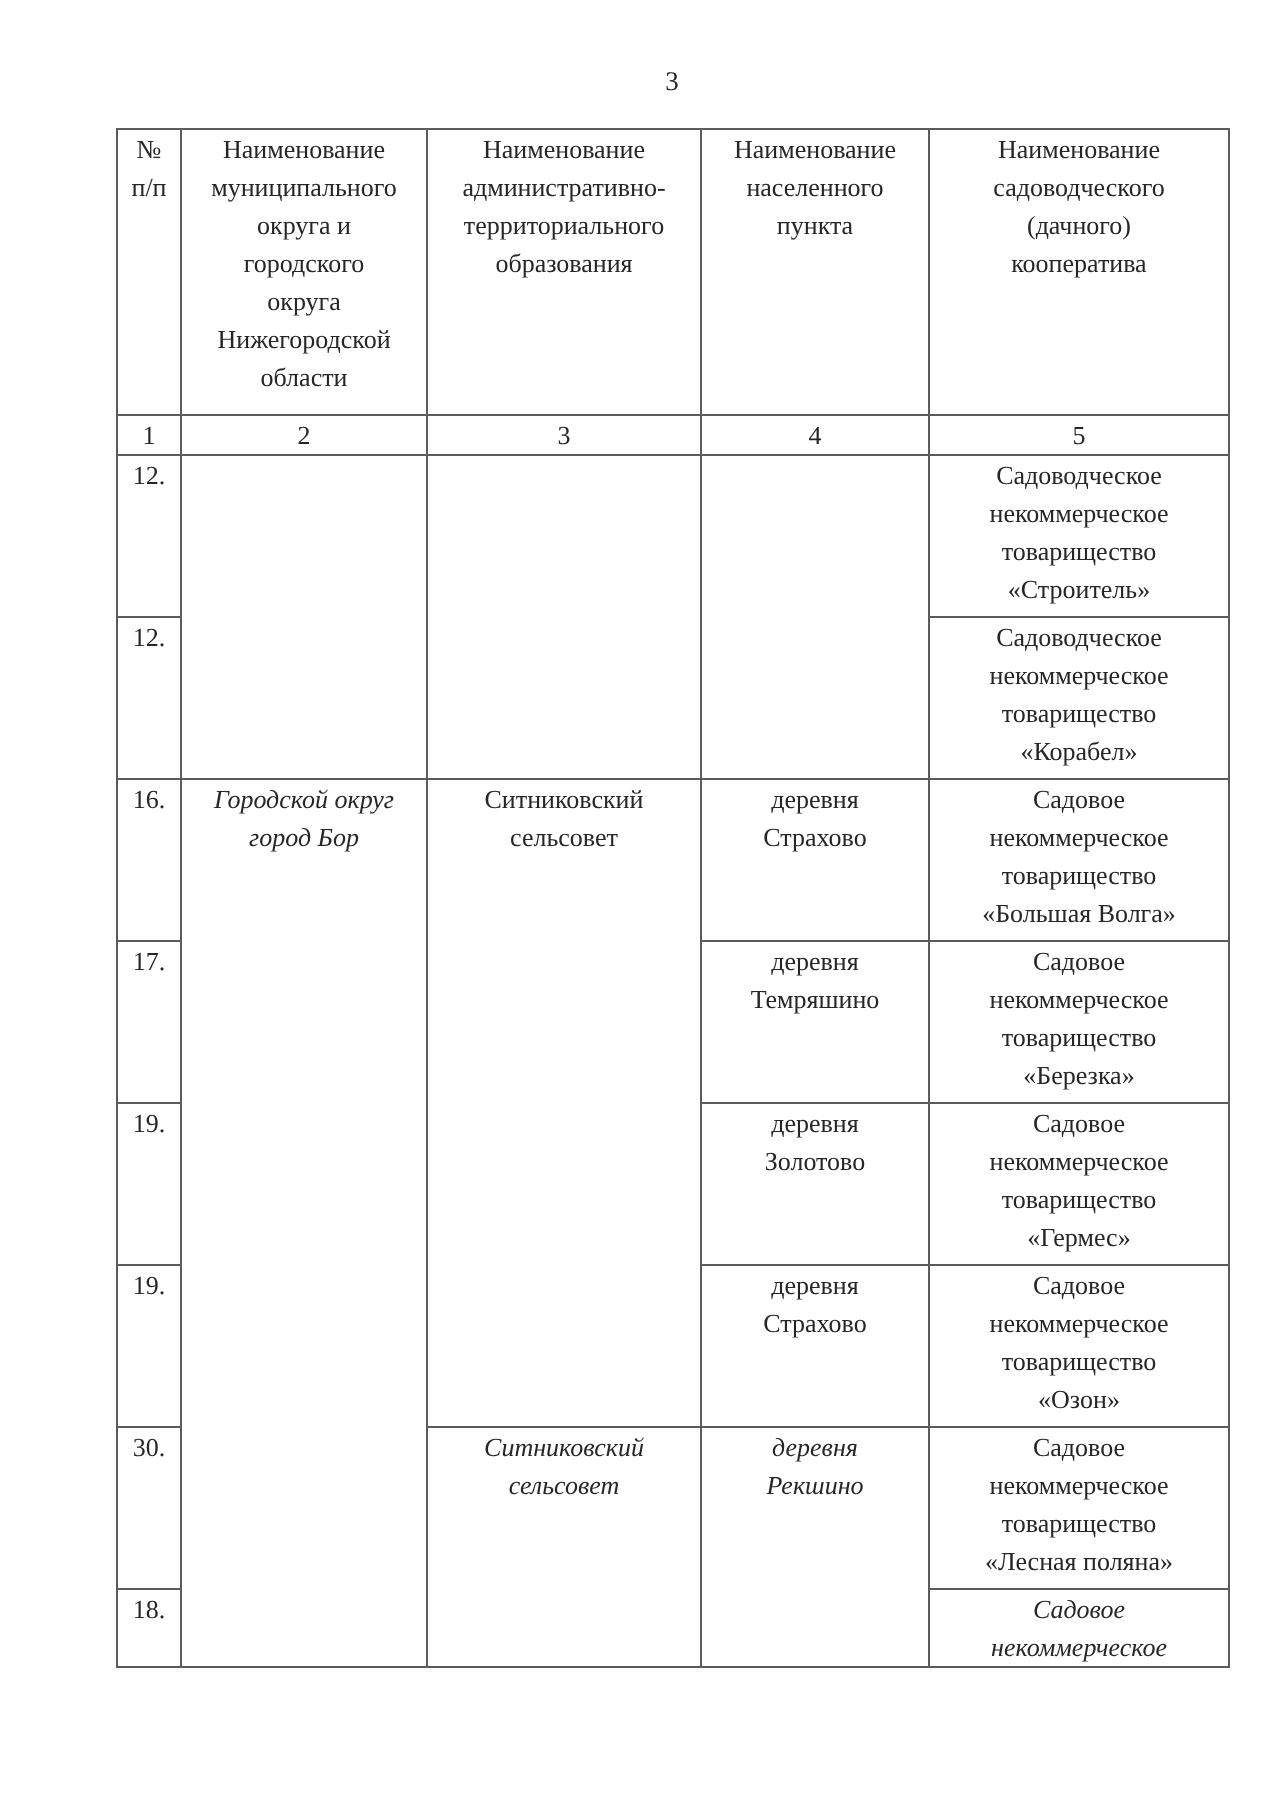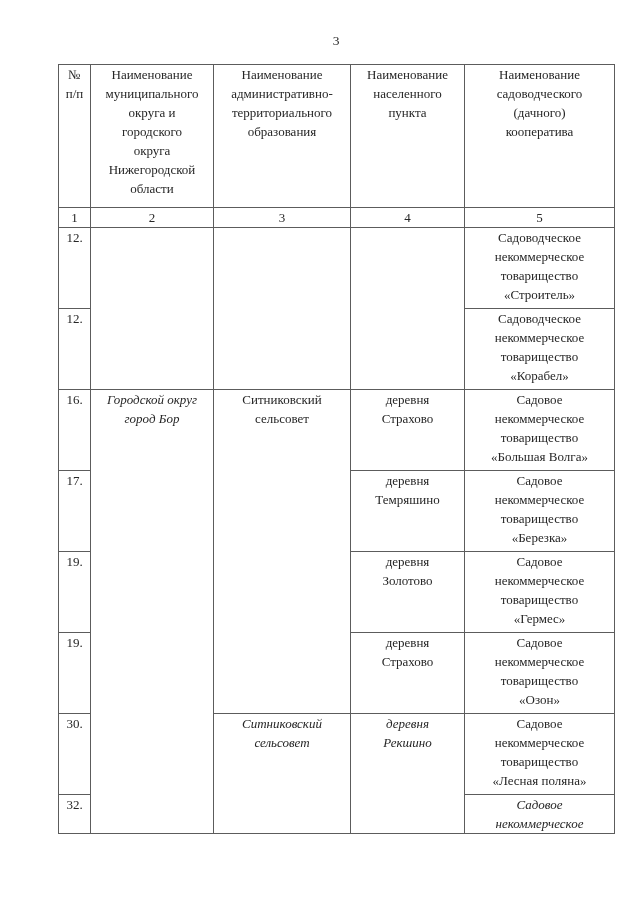--- a/index.html
+++ b/index.html
@@ -179,20 +179,20 @@
         <td class="row-cell cut" rowspan="2">Ситниковский
 сельсовет</td>
         <td class="row-cell cut" rowspan="2">деревня
 Рекшино</td>
         <td class="row-cell">Садовое
 некоммерческое
 товарищество
 «Лесная поляна»</td>
       </tr>
       <tr>
-        <td class="last-row idx">32.</td>
+        <td class="last-row idx">18.</td>
         <td class="last-row cut">Садовое
 некоммерческое</td>
       </tr>
     </tbody>
   </table>
 
 </div>
 
 </body></html>

